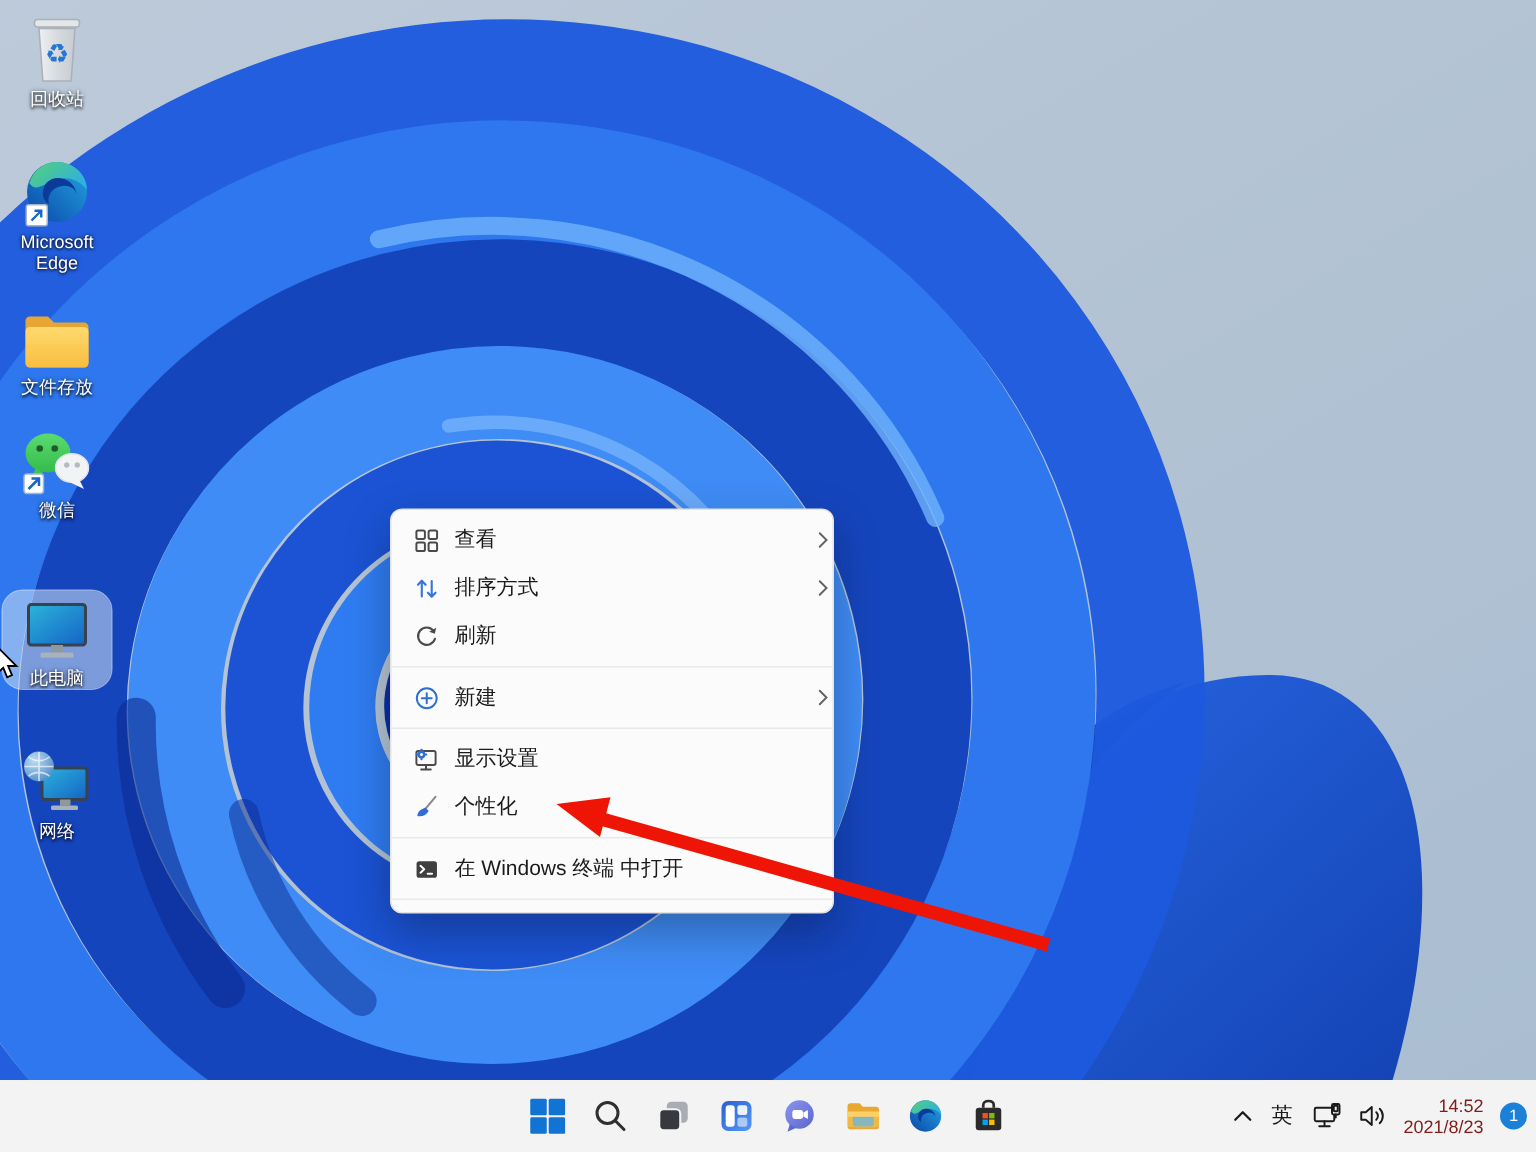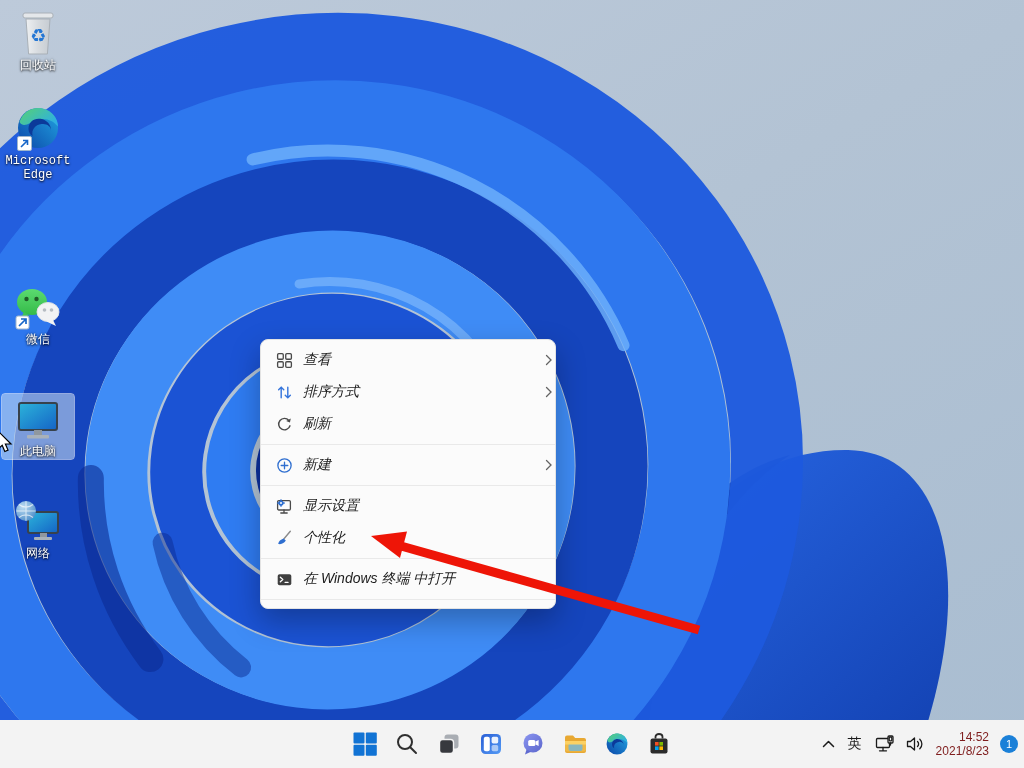--- a/index.html
+++ b/index.html
@@ -5,29 +5,29 @@
   html,body{margin:0;padding:0;width:1024px;height:768px;overflow:hidden;
     font-family:"Liberation Sans","DejaVu Sans",sans-serif;-webkit-user-select:none;user-select:none;}
   #stage{position:relative;width:1024px;height:768px;background:linear-gradient(150deg,#bdcada 0%,#b3c3d4 45%,#a9bdd1 100%);}
   svg{display:block}
   
   #wallpaper{position:absolute;inset:0;}
   
   .dicon{position:absolute;left:2px;width:72px;display:flex;flex-direction:column;align-items:center;cursor:default;}
   .dicon .img{height:48px;display:flex;align-items:flex-end;justify-content:center;position:relative;}
   .dicon .lbl{margin-top:3px;font-size:12px;line-height:14px;color:#fff;text-align:center;
-    text-shadow:0 1px 2px rgba(0,0,0,.85),0 0 3px rgba(0,0,0,.6);font-family:Liberation Mono, monospace;}
-  .dicon.selected{background:rgba(208,225,242,.55);outline:1px solid rgba(255,255,255,.55);border-radius:3px;}
+    text-shadow:0 1px 2px rgba(0,0,0,.85),0 0 3px rgba(0,0,0,.6);}
+  .dicon.selected{background:rgba(208,225,242,.55);outline:1px solid rgba(255,255,255,.55);border-radius:13px;}
   .short-badge{position:absolute;left:2px;bottom:0;width:13px;height:13px;background:#fff;border:1px solid #9fb6cc;
     border-radius:2px;display:flex;align-items:center;justify-content:center;}
   
   #ctx-menu{position:absolute;left:260px;top:339px;width:296px;background:#fbfbfb;
     border:1px solid #e3e3e3;border-radius:8px;box-shadow:0 12px 30px rgba(0,0,0,.28);
     padding:4px 0;box-sizing:border-box;z-index:5;}
-  .mi{display:flex;align-items:center;height:32px;padding:0 2px 0 13px;font-size:14px;color:#1b1b1b;font-style:italic;}
+  .mi{display:flex;align-items:center;height:32px;padding:0 2px 0 13px;font-size:14px;color:#1b1b1b;}
   .mi .mic{width:20px;height:18px;margin-right:9px;display:flex;align-items:center;justify-content:center;flex:none;}
   .mi .mlabel{white-space:nowrap;}
   .mi .mright{margin-left:auto;display:flex;align-items:center;}
   .mi .mshortcut{margin-left:auto;font-size:13px;color:#767676;}
   .msep{height:1px;background:#e9e9e9;margin:4px 0;}
   
   #taskbar{position:absolute;left:0;bottom:0;width:1024px;height:48px;background:#f3f3f3;z-index:6;}
   #tb-center{position:absolute;left:50%;top:0;height:48px;transform:translateX(-168px);display:flex;align-items:center;}
   .tbtn{width:42px;height:40px;border-radius:5px;display:flex;align-items:center;justify-content:center;}
   #tb-tray{position:absolute;right:6px;top:0;height:48px;display:flex;align-items:center;gap:11px;}
@@ -113,20 +113,35 @@
       </svg>
       <span class="short-badge">
         <svg width="9" height="9" viewBox="0 0 9 9">
             <path d="M1 8 L7 2 M3 1.5 H7.5 V6" stroke="#1766c8" stroke-width="1.6" fill="none"></path>
           </svg>
       </span>
     </div>
     <div class="lbl">Microsoft Edge</div>
   </div>
 
+  <div class="dicon" style="top:200px">
+    <div class="img">
+      <svg width="48" height="42" viewBox="0 0 48 42">
+        <defs>
+            <linearGradient id="folG" x1="0" y1="0" x2="0" y2="1">
+          <stop offset="0" stop-color="#ffd96e"></stop>
+              <stop offset="1" stop-color="#f9bd3f"></stop>
+            </linearGradient>
+          </defs>
+        <path d="M3 8 a3 3 0 0 1 3 -3 h12 l4 4 h20 a3 3 0 0 1 3 3 v24 a3 3 0 0 1 -3 3 H6 a3 3 0 0 1 -3 -3 Z" fill="#e7a634"></path>
+        <rect x="3" y="12" width="42" height="27" rx="3" fill="url(#folG)"></rect>
+      </svg>
+    </div>
+    <div class="lbl">文件存放</div>
+  </div>
 
   <div class="dicon" style="top:282px">
     <div class="img">
       <svg width="46" height="44" viewBox="0 0 46 44">
         <defs>
             <linearGradient id="wcG" x1="0" y1="0" x2="0" y2="1">
           <stop offset="0" stop-color="#5bdb70"></stop>
               <stop offset="1" stop-color="#35bb49"></stop>
             </linearGradient>
           </defs>

